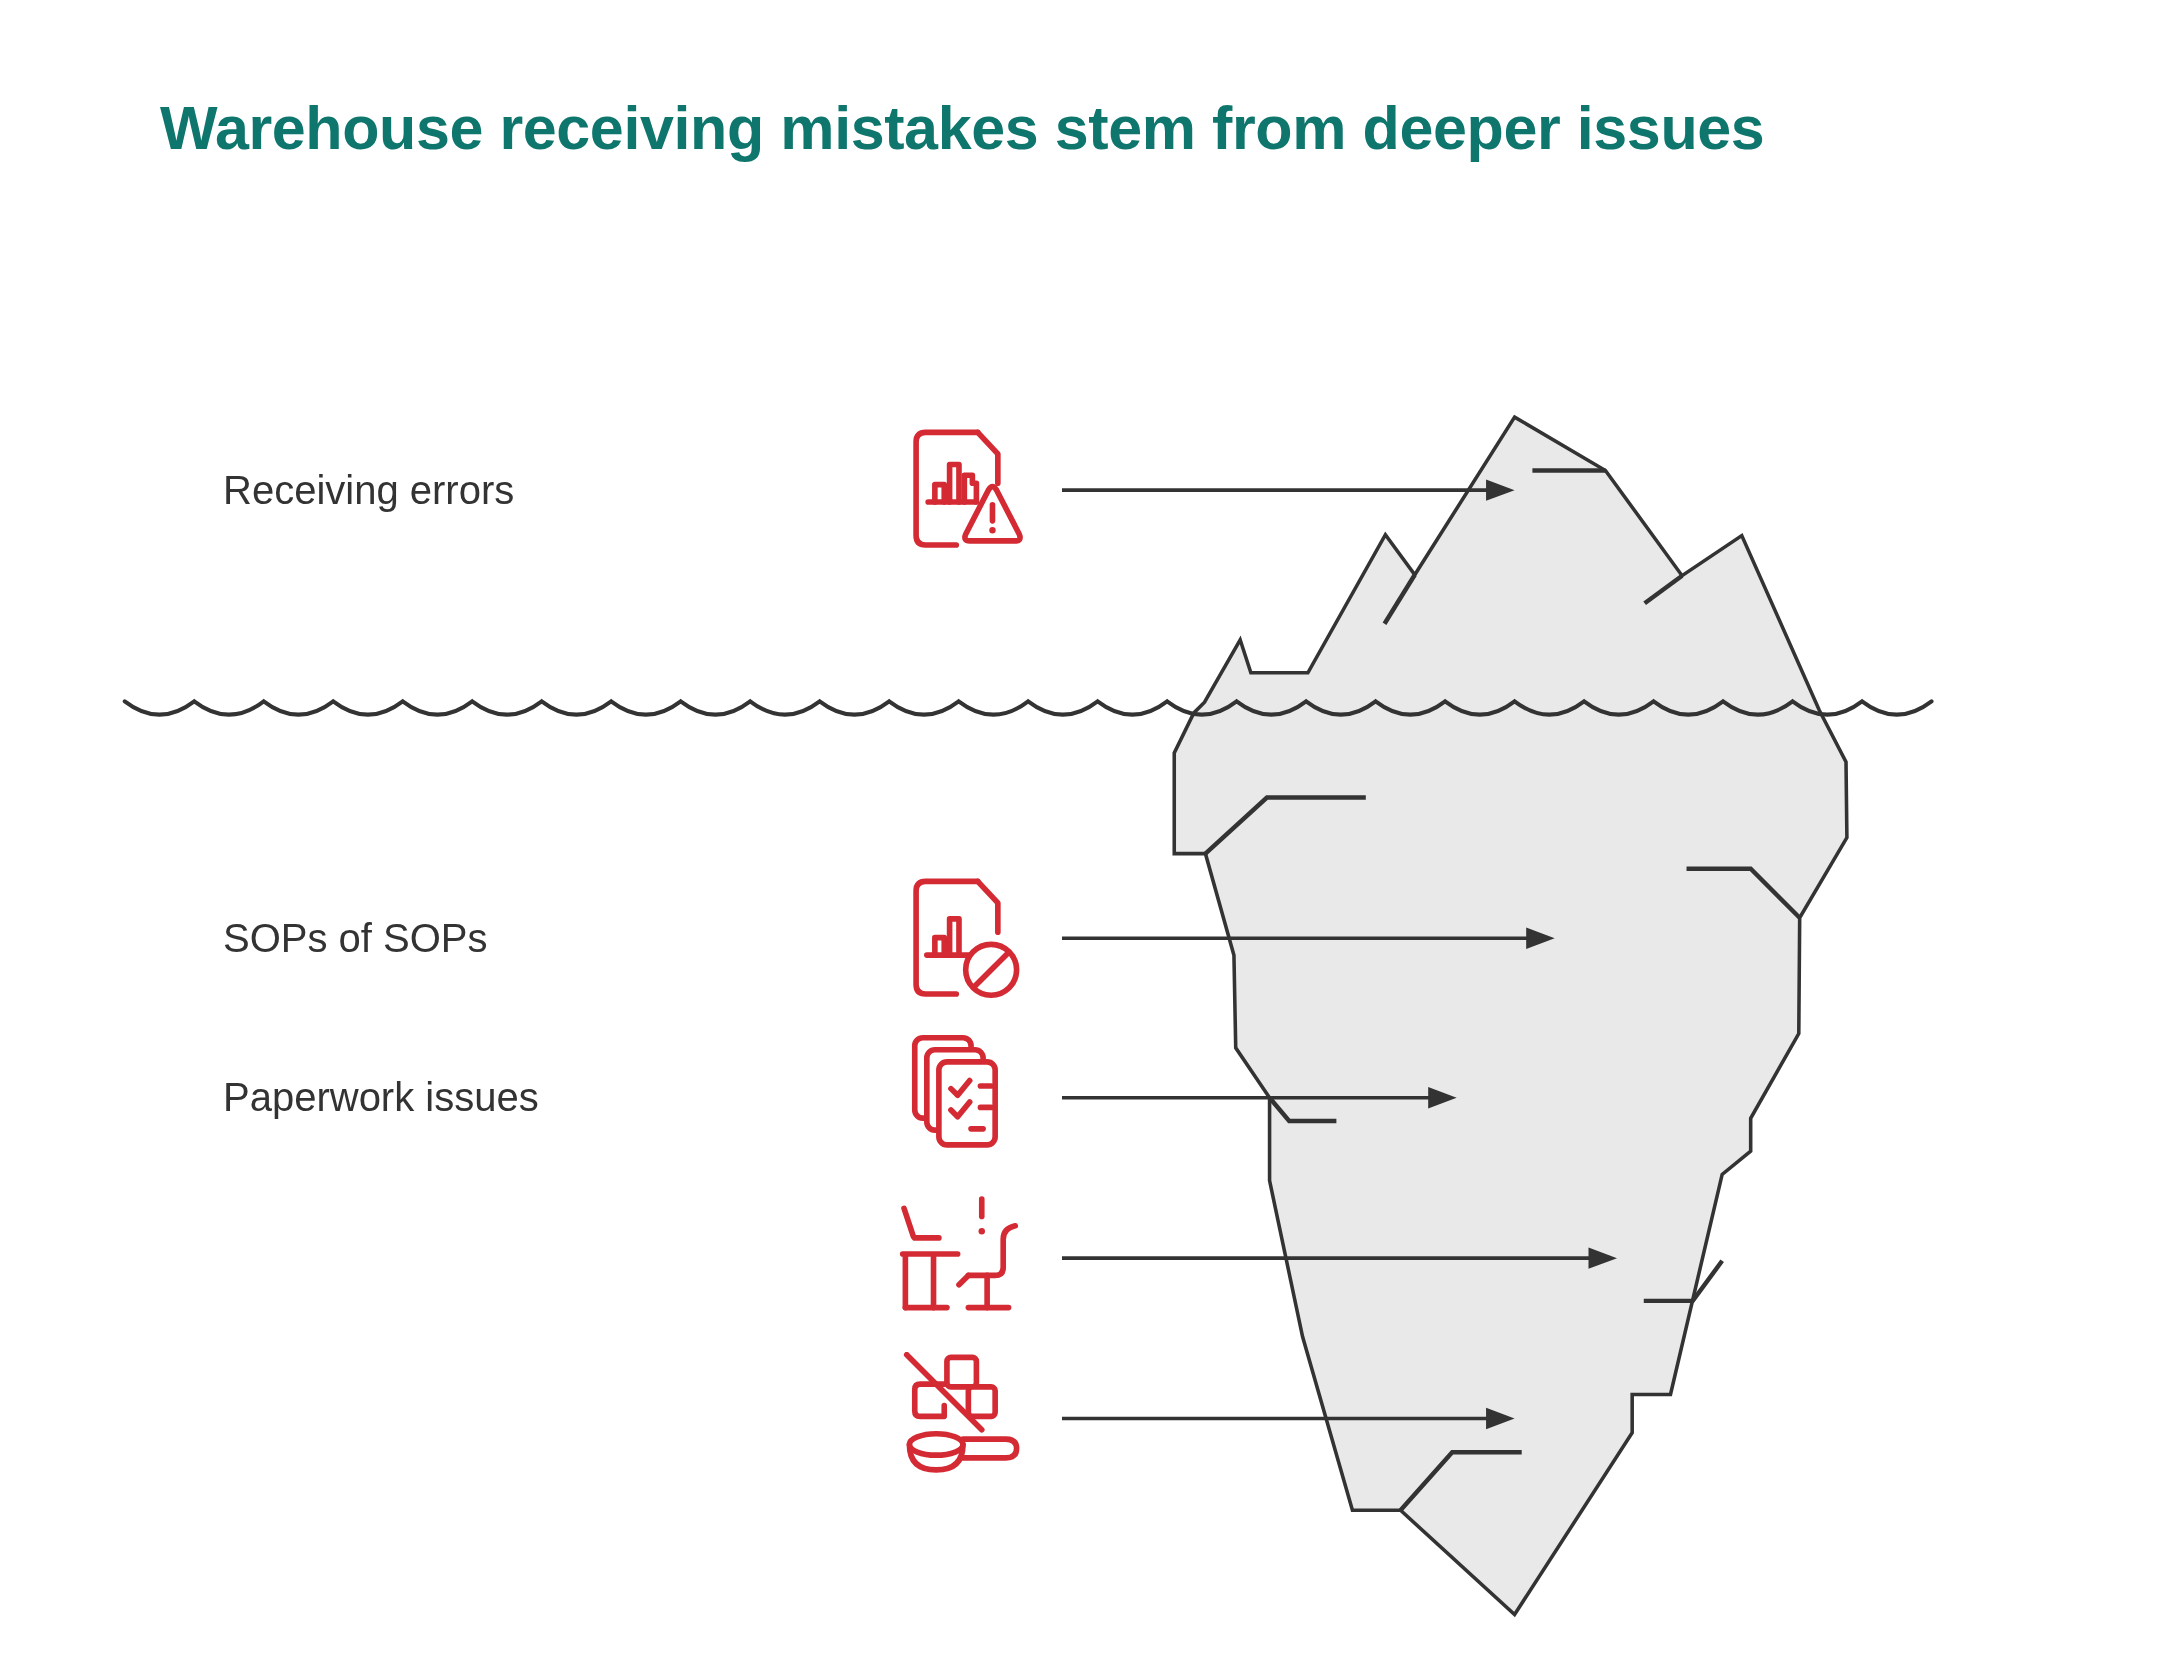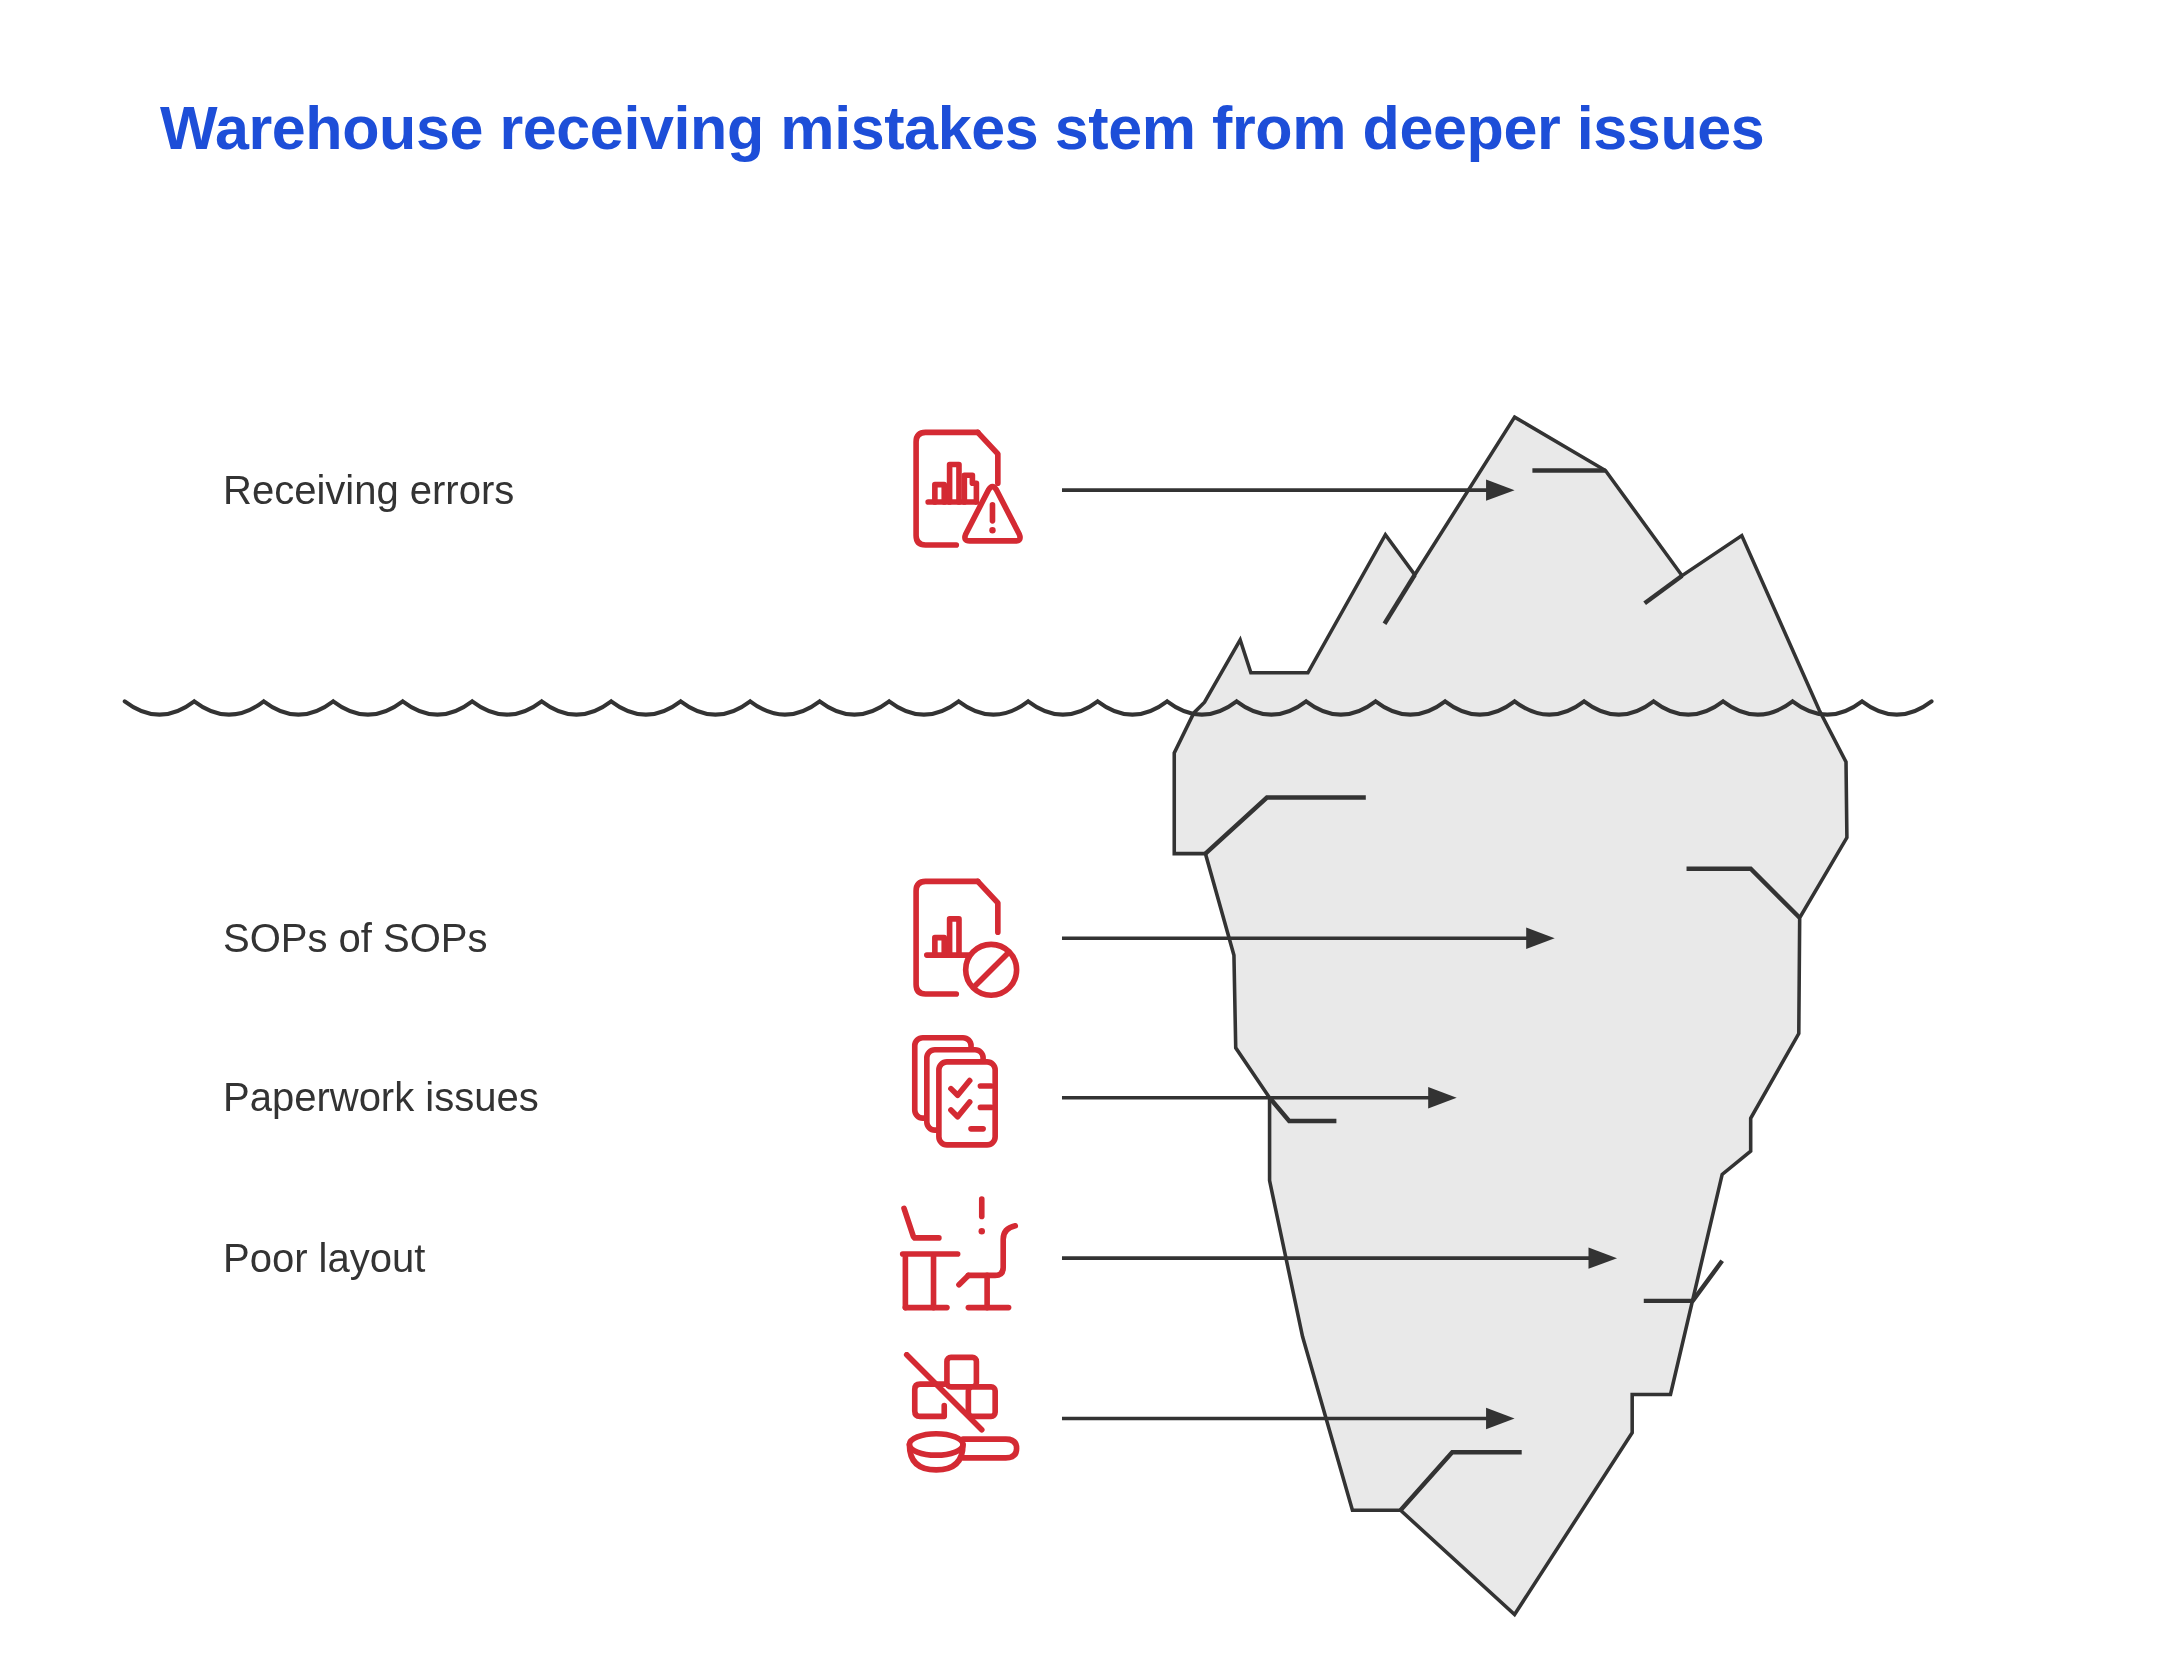--- a/index.html
+++ b/index.html
@@ -20,21 +20,21 @@
     overflow: hidden;
     background: var(--bg, #fff);
   }
   .page-title {
     position: absolute;
     left: 160px;
     top: 93px;
     font-size: 61px;
     font-weight: 700;
     letter-spacing: -0.4px;
-    color: #1d4ed8;
+    color: #0f766e;
     white-space: nowrap;
   }
   .diagram-svg {
     position: absolute;
     left: 0;
     top: 0;
   }
   .row-label {
     position: absolute;
     left: 223px;
@@ -176,21 +176,20 @@
     <rect class="icon-stroke-fill" x="14" y="5" width="42" height="60" rx="6"></rect>
     <rect class="icon-stroke-fill" x="23" y="14" width="42" height="60" rx="6"></rect>
     <rect class="icon-stroke-fill" x="32" y="23" width="42" height="62" rx="6"></rect>
     <path class="icon-stroke" d="M41,43 l5,5 9,-11"></path>
     <path class="icon-stroke" d="M63,41 h8"></path>
     <path class="icon-stroke" d="M41,59 l5,5 9,-11"></path>
     <path class="icon-stroke" d="M63,57 h8"></path>
     <path class="icon-stroke" d="M56,73 h9"></path>
   </svg>
 
-  <div class="row-label" style="top:1230px">Poor layout</div>
   <svg class="row-icon" style="top:1191px" viewBox="0 0 100 100">
     <path class="icon-stroke" d="M6,13 L13,34"></path>
     <path class="icon-stroke" d="M14,35 H32"></path>
     <path class="icon-stroke" d="M64,6 V19"></path>
     <circle class="icon-dot" cx="64" cy="30" r="2.4"></circle>
     <path class="icon-stroke" d="M5,47 H46"></path>
     <path class="icon-stroke" d="M7,49 V87"></path>
     <path class="icon-stroke" d="M28,49 V87"></path>
     <path class="icon-stroke" d="M7,87 H38"></path>
     <path class="icon-stroke" d="M89,26 Q80,28 80,36 V57 Q80,63 74,63 H54"></path>

